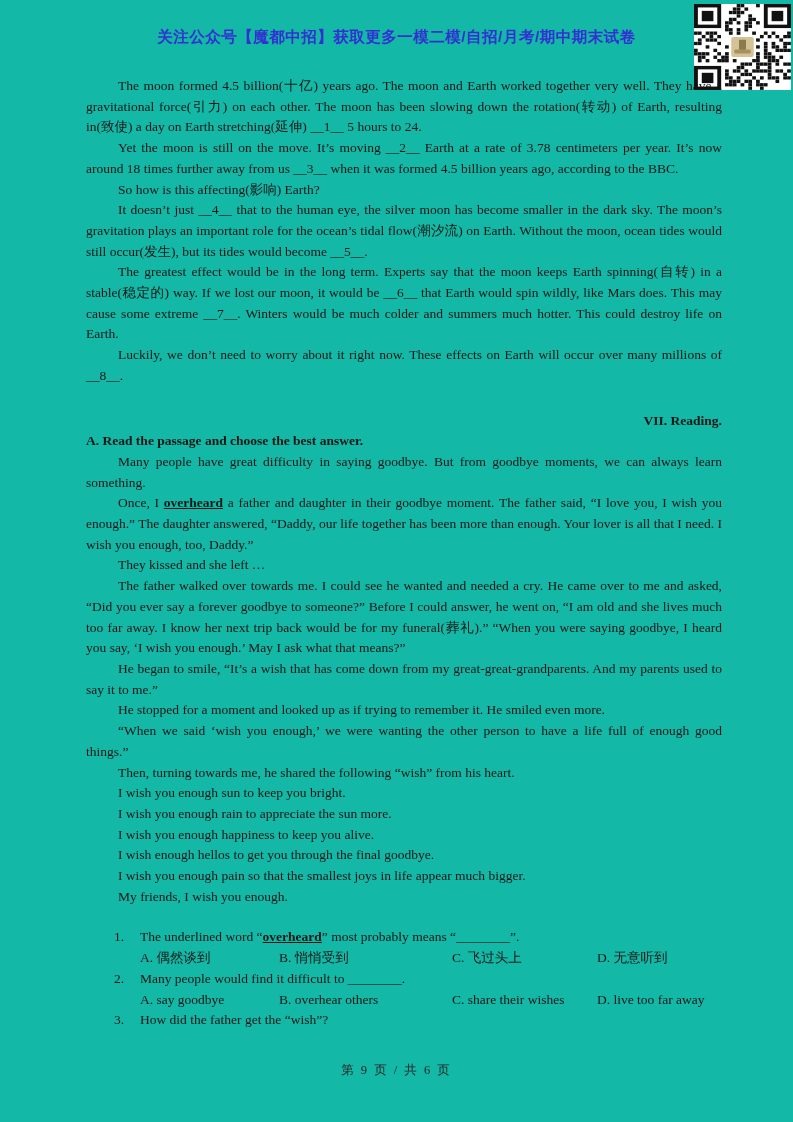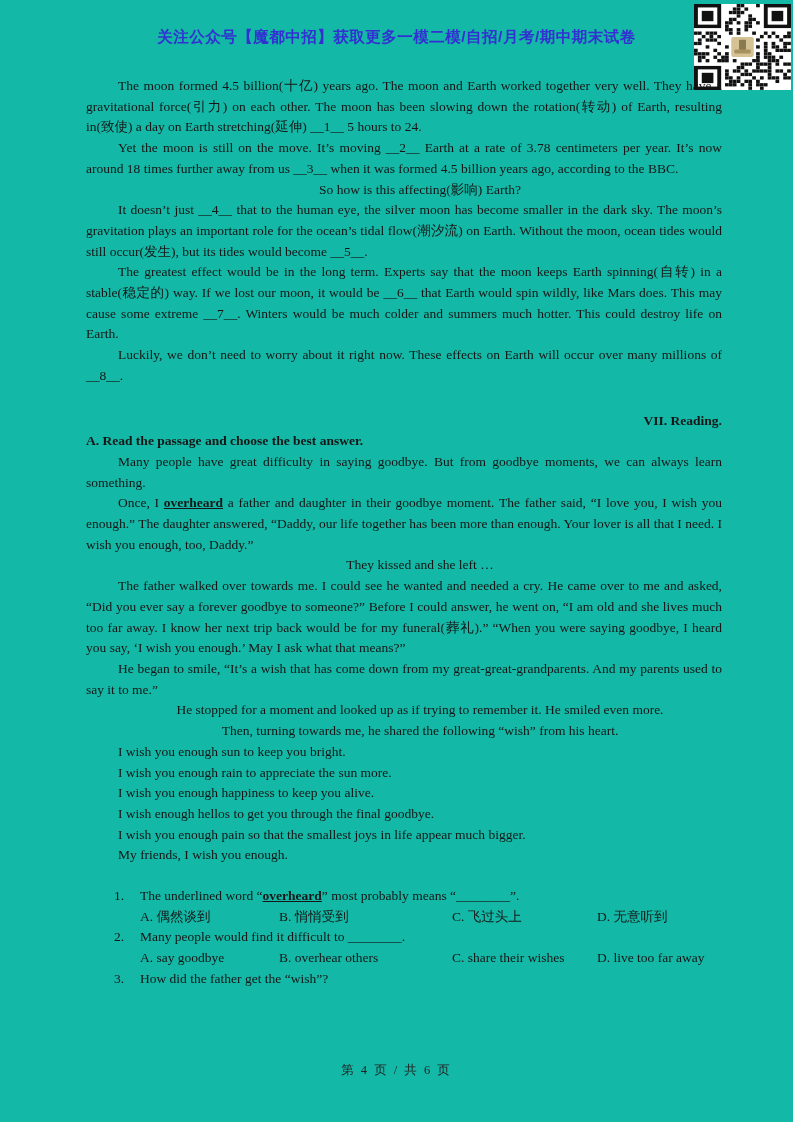--- a/index.html
+++ b/index.html
@@ -35,21 +35,21 @@
     position:absolute;top:76px;left:86px;
     width:636px;
     font-size:13.5px;
     line-height:20.7px;
   }
   .para{
     margin:0;
     text-align:justify;
     text-indent:32px;
   }
-  .para.noj{text-align:center;}
+  .para.noj{text-align:left;}
   .section-title{
     margin:24px 0 0 0;
     font-weight:bold;
     text-indent:0;
     text-align:right;
   }
   .part-title{
     margin:0;
     font-weight:bold;
     text-indent:0;
@@ -278,20 +278,21 @@
 
     <p class="section-title">VII. Reading.</p>
     <p class="part-title">A. Read the passage and choose the best answer.</p>
 
     <p class="para">Many people have great difficulty in saying goodbye. But from goodbye moments, we can always learn something.</p>
     <p class="para"><span>Once, I </span><span class="bold-u">overheard</span><span> a father and daughter in their goodbye moment. The father said, “I love you, I wish you enough.” The daughter answered, “Daddy, our life together has been more than enough. Your lover is all that I need. I wish you enough, too, Daddy.”</span></p>
     <p class="para noj">They kissed and she left …</p>
     <p class="para">The father walked over towards me. I could see he wanted and needed a cry. He came over to me and asked, “Did you ever say a forever goodbye to someone?” Before I could answer, he went on, “I am old and she lives much too far away. I know her next trip back would be for my funeral(葬礼).” “When you were saying goodbye, I heard you say, ‘I wish you enough.’ May I ask what that means?”</p>
     <p class="para">He began to smile, “It’s a wish that has come down from my great-great-grandparents. And my parents used to say it to me.”</p>
     <p class="para noj">He stopped for a moment and looked up as if trying to remember it. He smiled even more.</p>
+    <p class="para">“When we said ‘wish you enough,’ we were wanting the other person to have a life full of enough good things.”</p>
     <p class="para noj">Then, turning towards me, he shared the following “wish” from his heart.</p>
 
     <p class="wish-line">I wish you enough sun to keep you bright.</p>
     <p class="wish-line">I wish you enough rain to appreciate the sun more.</p>
     <p class="wish-line">I wish you enough happiness to keep you alive.</p>
     <p class="wish-line">I wish enough hellos to get you through the final goodbye.</p>
     <p class="wish-line">I wish you enough pain so that the smallest joys in life appear much bigger.</p>
     <p class="wish-line">My friends, I wish you enough.</p>
 
     <div class="questions">
@@ -319,15 +320,15 @@
       </div>
 
       <div class="q-row">
         <span class="q-num">3.</span>
         <span class="q-body">How did the father get the “wish”?</span>
       </div>
 
     </div>
   </div>
 
-  <div class="footer">第 4 页 / 共 6 页</div>
+  <div class="footer">第 9 页 / 共 6 页</div>
 
 </div>
 
 </body></html>

